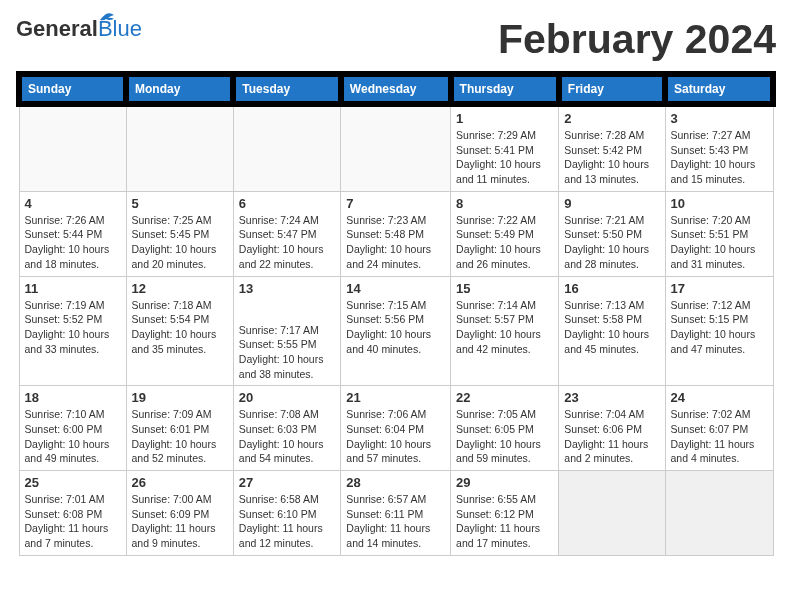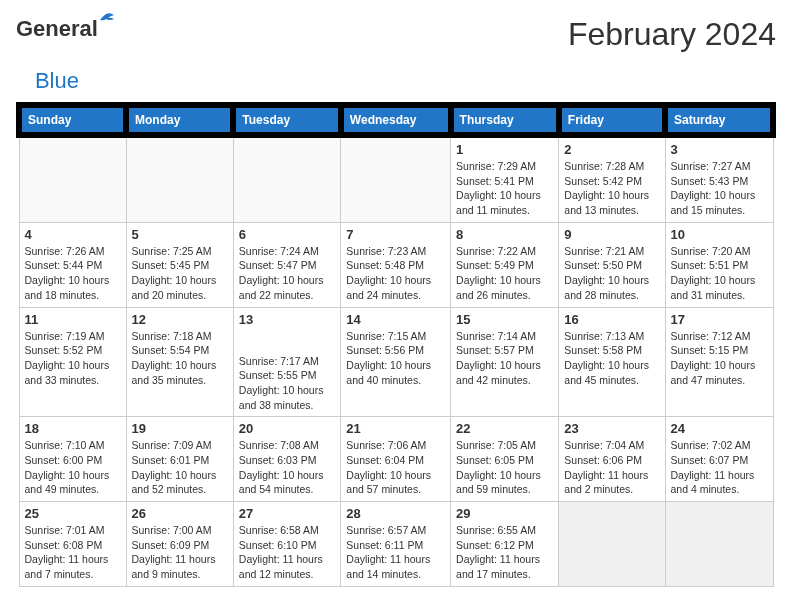--- a/index.html
+++ b/index.html
@@ -11,30 +11,29 @@
       padding: 16px;
     }
     .header-area {
       display: flex;
       justify-content: space-between;
       align-items: flex-start;
       margin-bottom: 8px;
     }
     .logo {
       display: flex;
-      flex-direction: column;
-      align-items: center;
-      gap: 26px;
+      flex-direction: row;
+      align-items: flex-end;
     }
     .title-area {
       text-align: right;
     }
     .month-title {
-      font-size: 32px;
-      font-weight: normal;
+      font-size: 41px;
+      font-weight: bold;
       color: #333;
       text-align: center;
     }
     .location-title {
       font-size: 16px;
       color: #555;
     }
     table {
       width: 100%;
       border-collapse: collapse;

